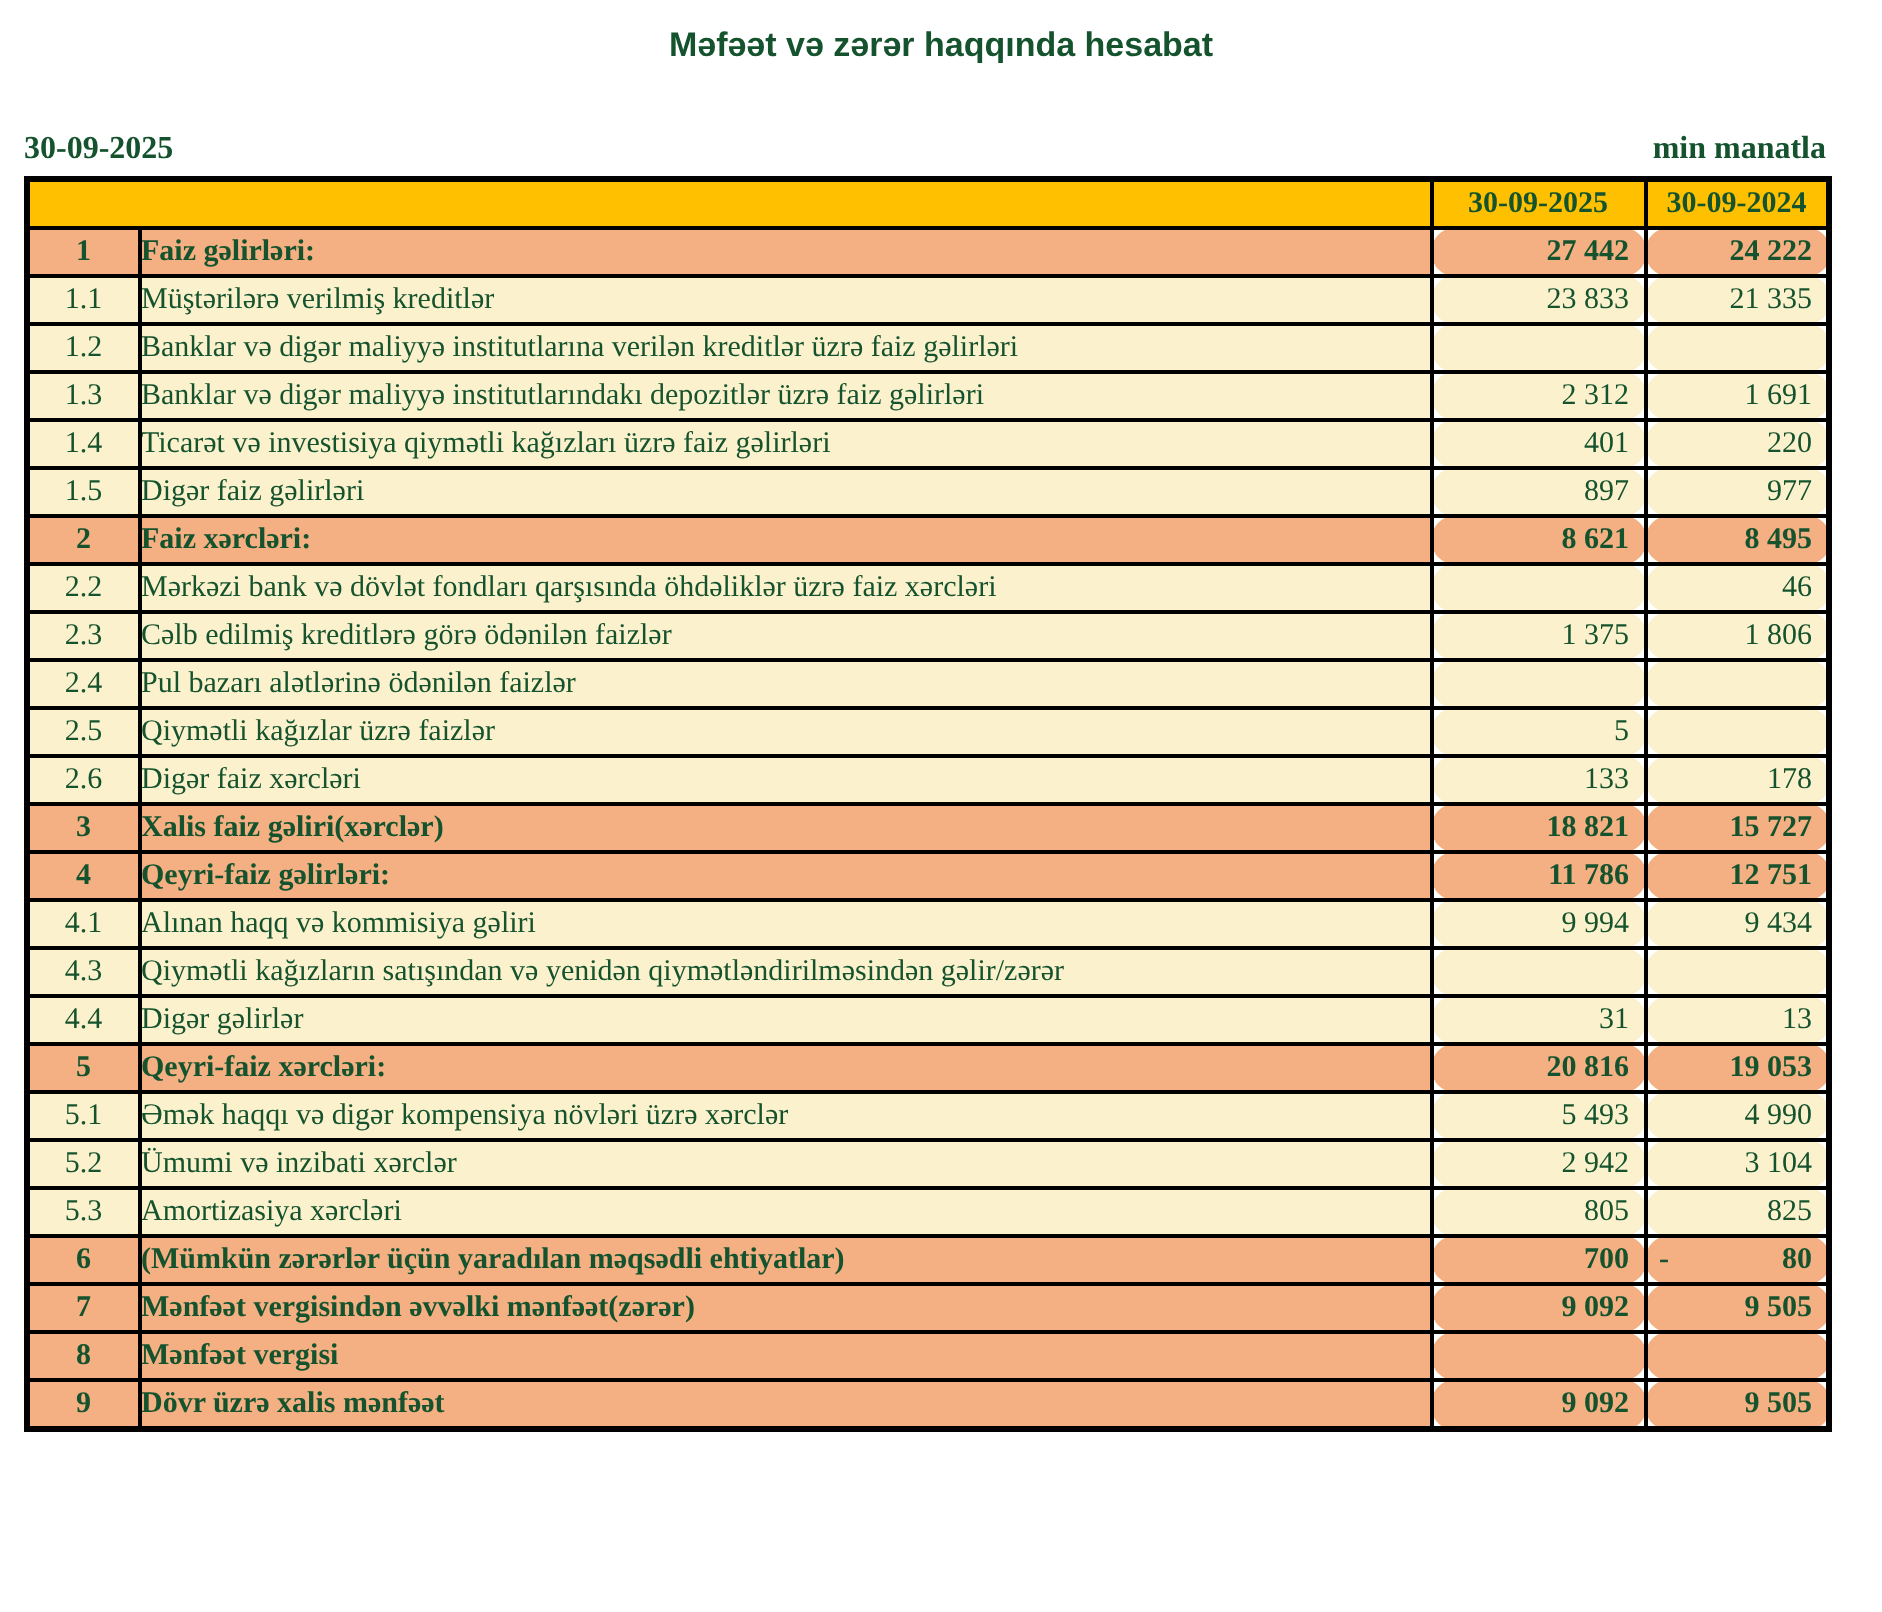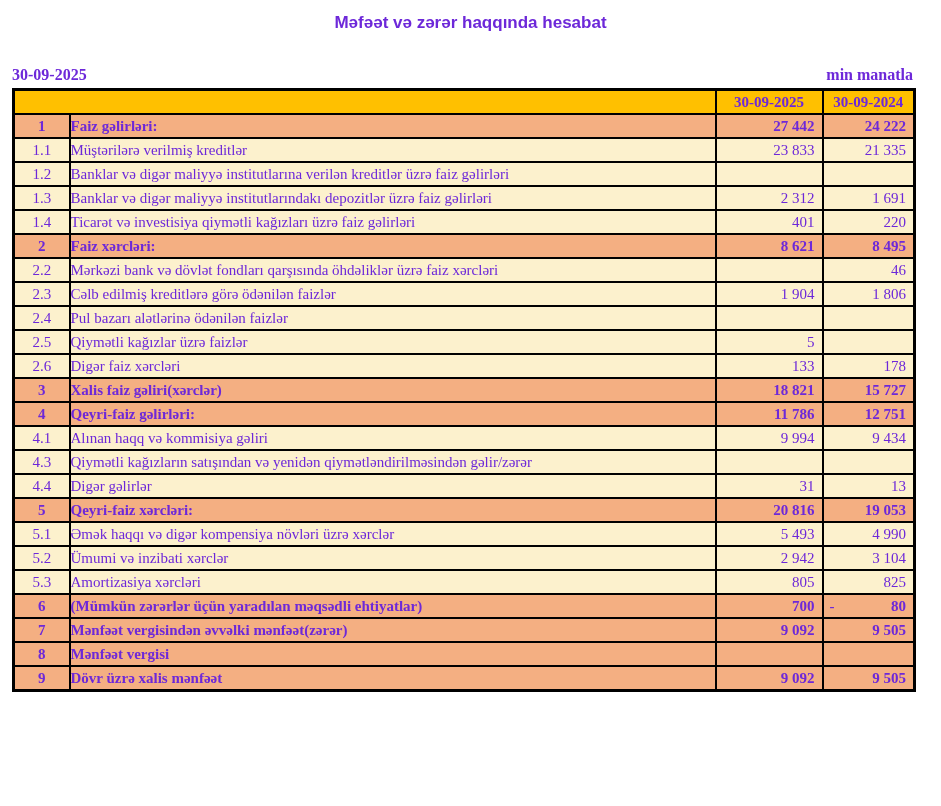--- a/index.html
+++ b/index.html
@@ -8,21 +8,21 @@
     background: #ffffff;
     width: 941px;
     height: 806px;
     overflow: hidden;
   }
   .page {
     position: relative;
     width: 941px;
     height: 806px;
     font-family: "Liberation Serif", serif;
-    color: #6d28d9;
+    color: #14532d;
   }
   .title {
     margin: 0;
     padding-top: 13px;
     text-align: center;
     font-family: "Liberation Sans", sans-serif;
     font-weight: bold;
     font-size: 17px;
   }
   .meta-row {
@@ -55,21 +55,21 @@
   .hdr td, .hdr th {
     background: #FFC000;
     font-weight: bold;
     text-align: center;
   }
   tr.section { background: #F4AF82; }
   tr.section td { font-weight: bold; }
   tr.sub { background: #FCF1CD; }
   td.col-num { text-align: center; }
   td.col-label { padding-left: 5px; padding-right: 3px; }
-  td.col-val { text-align: right; }
+  td.col-val { text-align: right; border-radius: 11px; }
   .valwrap {
     display: flex;
     justify-content: space-between;
     padding-left: 6px;
     padding-right: 7px;
   }
   .valwrap .neg { text-align: left; }
   .valwrap .val { margin-left: auto; }
 </style>
 </head>
@@ -172,20 +172,36 @@
               <span class="val">401</span>
             </div>
           </td>
           <td class="col-val">
             <div class="valwrap">
               <span class="neg"></span>
               <span class="val">220</span>
             </div>
           </td>
         </tr>
+        <tr class="sub">
+          <td class="col-num">1.5</td>
+          <td class="col-label">Digər faiz gəlirləri</td>
+          <td class="col-val">
+            <div class="valwrap">
+              <span class="neg"></span>
+              <span class="val">897</span>
+            </div>
+          </td>
+          <td class="col-val">
+            <div class="valwrap">
+              <span class="neg"></span>
+              <span class="val">977</span>
+            </div>
+          </td>
+        </tr>
         <tr class="section">
           <td class="col-num">2</td>
           <td class="col-label">Faiz xərcləri:</td>
           <td class="col-val">
             <div class="valwrap">
               <span class="neg"></span>
               <span class="val">8 621</span>
             </div>
           </td>
           <td class="col-val">
@@ -210,21 +226,21 @@
               <span class="val">46</span>
             </div>
           </td>
         </tr>
         <tr class="sub">
           <td class="col-num">2.3</td>
           <td class="col-label">Cəlb edilmiş kreditlərə görə ödənilən faizlər</td>
           <td class="col-val">
             <div class="valwrap">
               <span class="neg"></span>
-              <span class="val">1 904</span>
+              <span class="val">1 375</span>
             </div>
           </td>
           <td class="col-val">
             <div class="valwrap">
               <span class="neg"></span>
               <span class="val">1 806</span>
             </div>
           </td>
         </tr>
         <tr class="sub">

